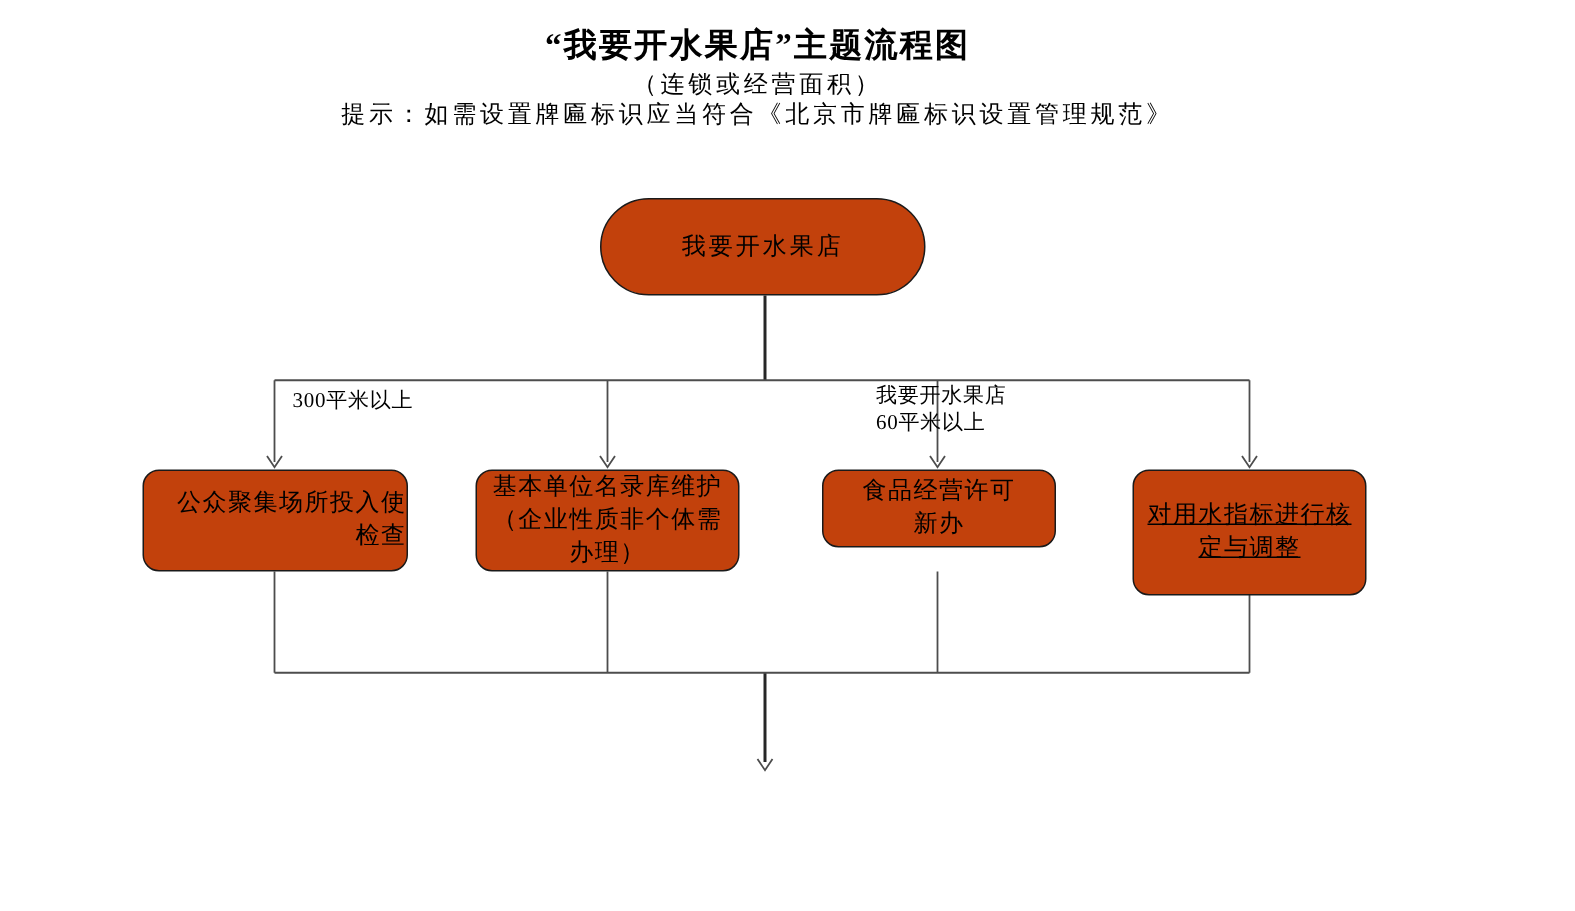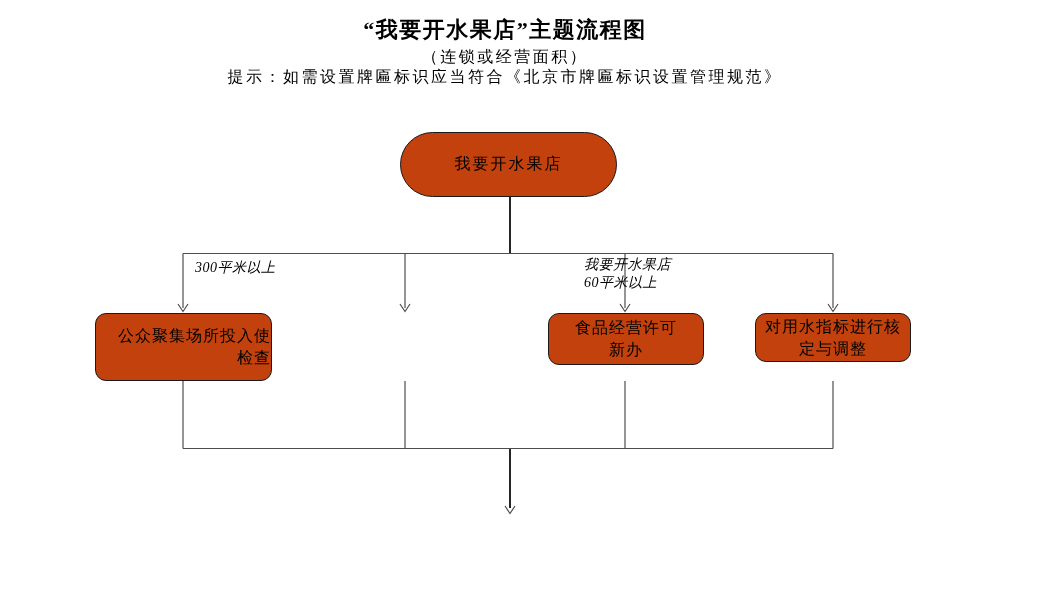--- a/index.html
+++ b/index.html
@@ -63,21 +63,20 @@
     letter-spacing: 1px;
     line-height: 22px;
     white-space: nowrap;
   }
   .cond {
     position: absolute;
     font-size: 14px;
     letter-spacing: 0.5px;
     line-height: 18px;
     white-space: nowrap;
-    font-style: italic;
   }
 </style>
 </head>
 <body>
 
 <div id="canvas">
 
   <div class="heading-wrap">
     <div class="title">“我要开水果店”主题流程图</div>
     <div class="subtitle">（连锁或经营面积）</div>
@@ -118,25 +117,30 @@
   <div class="cond" style="left:584px; top:256px;">
     <div>我要开水果店</div>
     <div>60平米以上</div>
   </div>
 
   <div class="node box" style="left:95px; top:313px; width:177px; height:68px;align-items:flex-end;">
     <div class="box-line">公众聚集场所投入使</div>
     <div class="box-line">检查</div>
   </div>
 
+  <div class="node box" style="left:317px; top:313px; width:176px; height:68px;">
+    <div class="box-line">基本单位名录库维护</div>
+    <div class="box-line">（企业性质非个体需</div>
+    <div class="box-line">办理）</div>
+  </div>
 
   <div class="node box" style="left:548px; top:313px; width:156px; height:52px;">
     <div class="box-line">食品经营许可</div>
     <div class="box-line">新办</div>
   </div>
 
-  <div class="node box" style="left:755px; top:313px; width:156px; height:49px;">
+  <div class="node box" style="left:755px; top:313px; width:156px; height:84px;text-decoration:underline;">
     <div class="box-line">对用水指标进行核</div>
     <div class="box-line">定与调整</div>
   </div>
 
 
 </div>
 
 </body></html>

